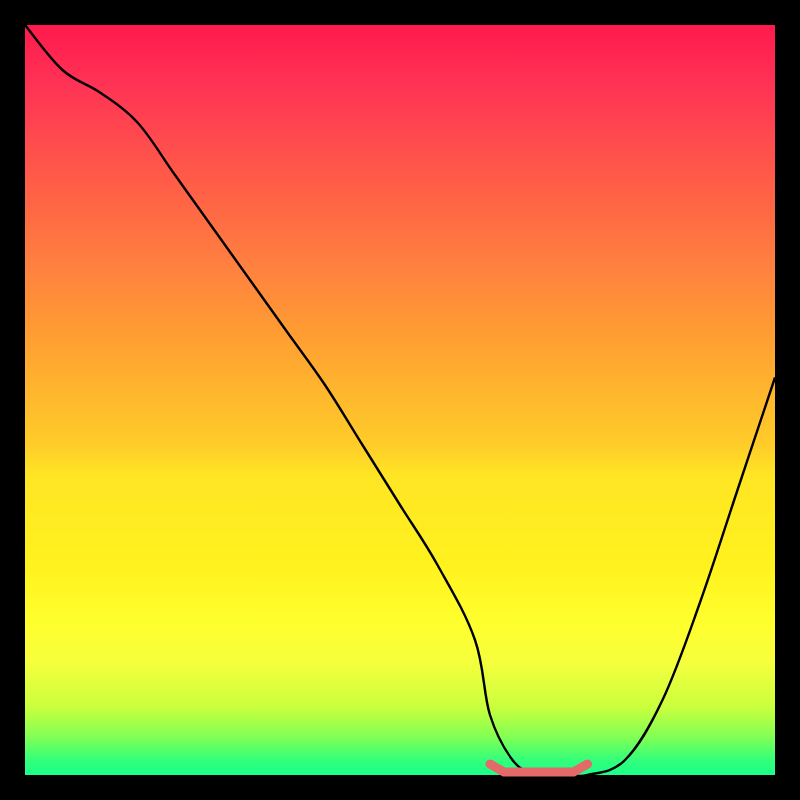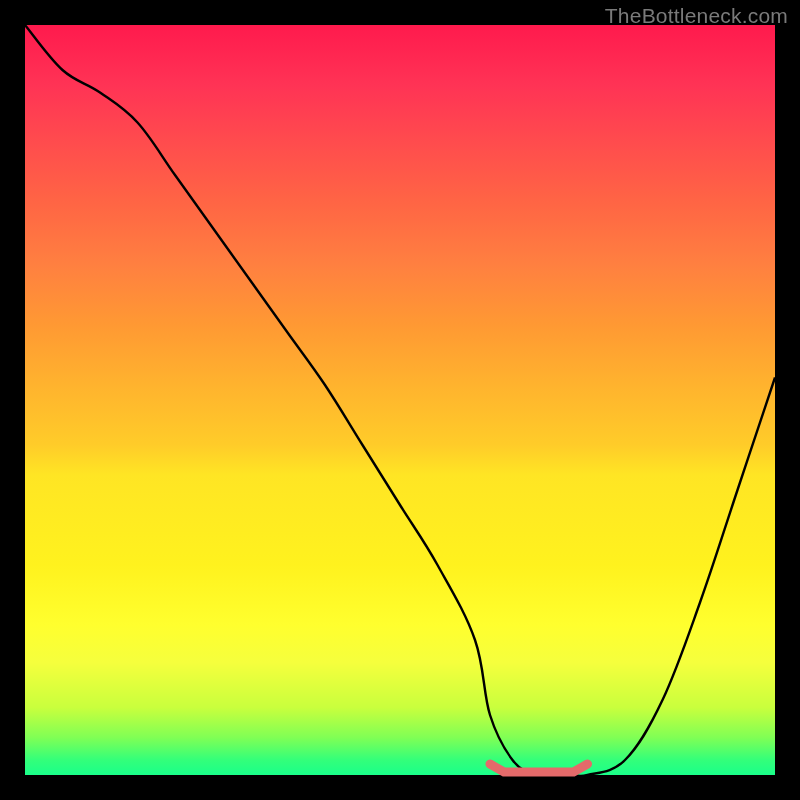--- a/index.html
+++ b/index.html
@@ -63,14 +63,13 @@
 
 <div class="canvas">
 
   <div class="plot-area"></div>
 
   <svg class="curve-svg" viewBox="0 0 750 750" preserveAspectRatio="none">
     <path id="main-curve" fill="none" stroke="#000" stroke-width="2.4" d="M 0 0 C 6.8 8.1, 24.0 32.9, 37.5 45.0 C 51.0 57.1, 61.5 58.0, 75.0 67.5 C 88.5 77.0, 99.0 82.7, 112.5 97.5 C 126.0 112.3, 136.5 131.1, 150.0 150.0 C 163.5 168.9, 174.0 183.6, 187.5 202.5 C 201.0 221.4, 211.5 236.1, 225.0 255.0 C 238.5 273.9, 249.0 288.6, 262.5 307.5 C 276.0 326.4, 286.5 339.8, 300.0 360.0 C 313.5 380.3, 324.0 398.4, 337.5 420.0 C 351.0 441.6, 361.5 458.4, 375.0 480.0 C 388.5 501.6, 399.0 515.7, 412.5 540.0 C 426.0 564.3, 440.6 588.0, 450.0 615.0 C 459.4 642.0, 458.3 668.4, 465.0 690.0 C 471.8 711.6, 479.4 724.2, 487.5 735.0 C 495.6 745.8, 503.3 747.3, 510.0 750.0 C 516.8 752.7, 518.3 750.0, 525.0 750.0 C 531.8 750.0, 540.8 750.0, 547.5 750.0 C 554.3 750.0, 553.0 752.7, 562.5 750.0 C 572.0 747.3, 586.5 748.5, 600.0 735.0 C 613.5 721.5, 624.0 703.4, 637.5 675.0 C 651.0 646.6, 661.5 615.3, 675.0 577.5 C 688.5 539.7, 699.0 505.5, 712.5 465.0 C 726.0 424.5, 743.3 372.8, 750.0 352.5"></path>
     <path id="flat-segment" fill="none" stroke="#e46a6a" stroke-width="9" stroke-linecap="round" d="M 465.0 739.0 L 479.0 747.0 L 548.5 747.0 L 562.5 739.0"></path>
   </svg>
 
-  <div class="watermark">TheBottleneck.com</div>
 </div>
 
 </body></html>

